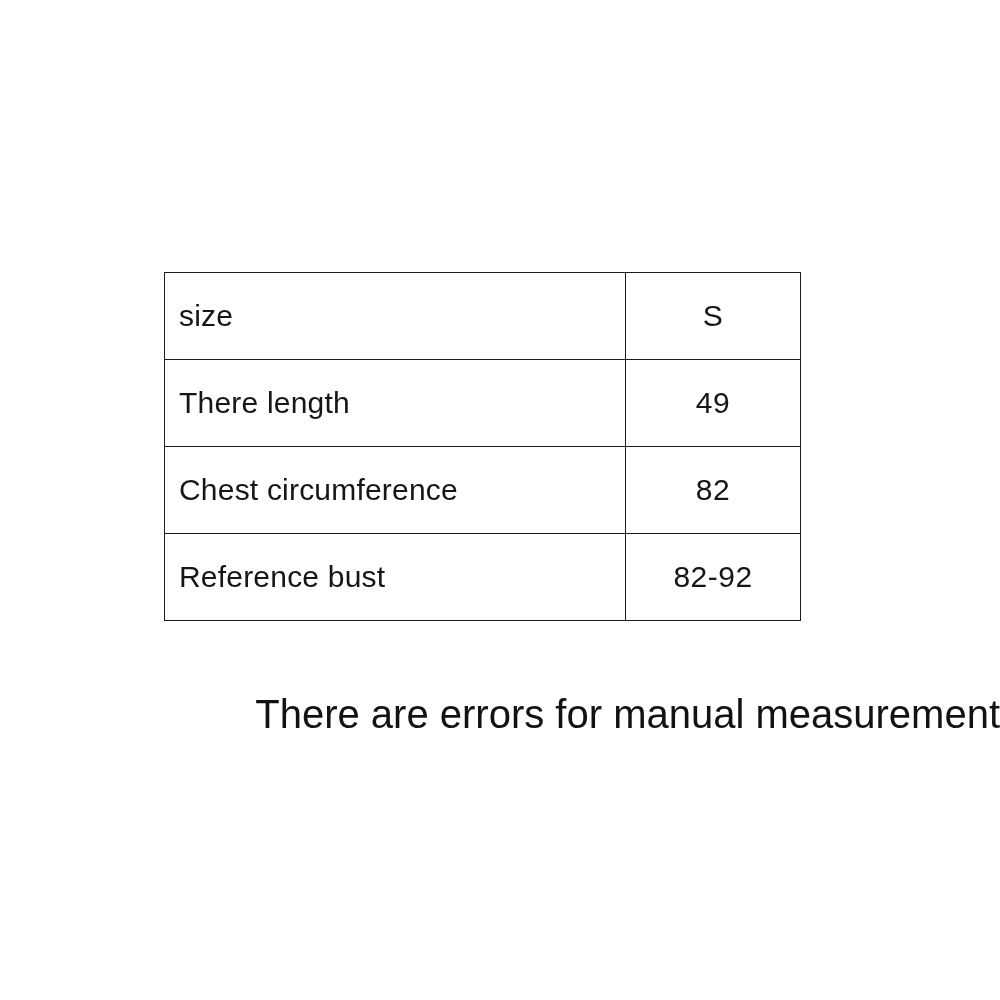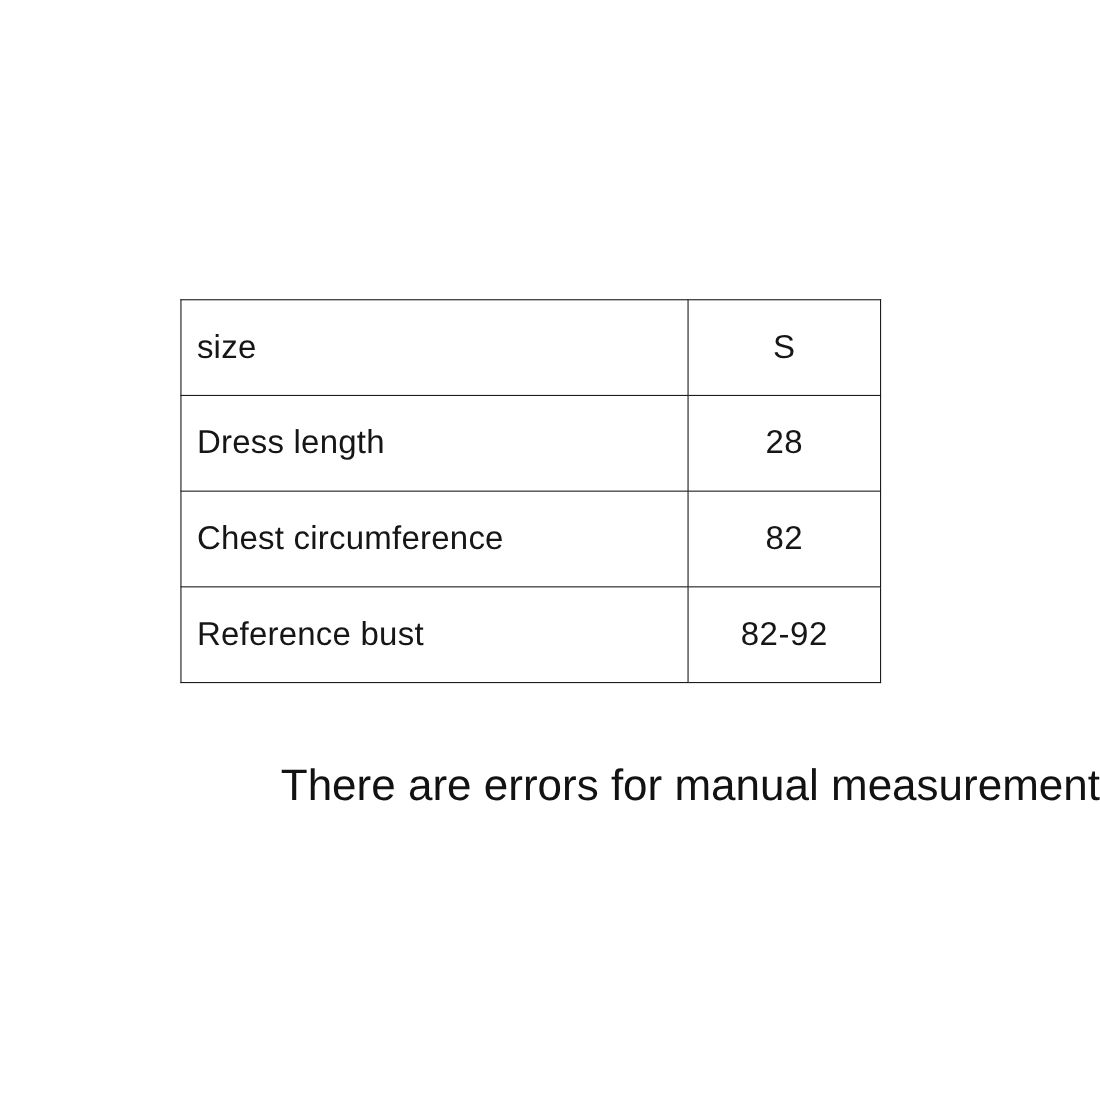--- a/index.html
+++ b/index.html
@@ -84,22 +84,22 @@
 <div class="page">
 
 
   <table class="size-table">
     <tbody>
       <tr>
         <td class="label">size</td>
         <td class="value">S</td>
       </tr>
       <tr>
-        <td class="label">Dress length</td>
-        <td class="value">28</td>
+        <td class="label">There length</td>
+        <td class="value">49</td>
       </tr>
       <tr>
         <td class="label">Chest circumference</td>
         <td class="value">82</td>
       </tr>
       <tr>
         <td class="label">Reference bust</td>
         <td class="value">82-92</td>
       </tr>
     </tbody>

